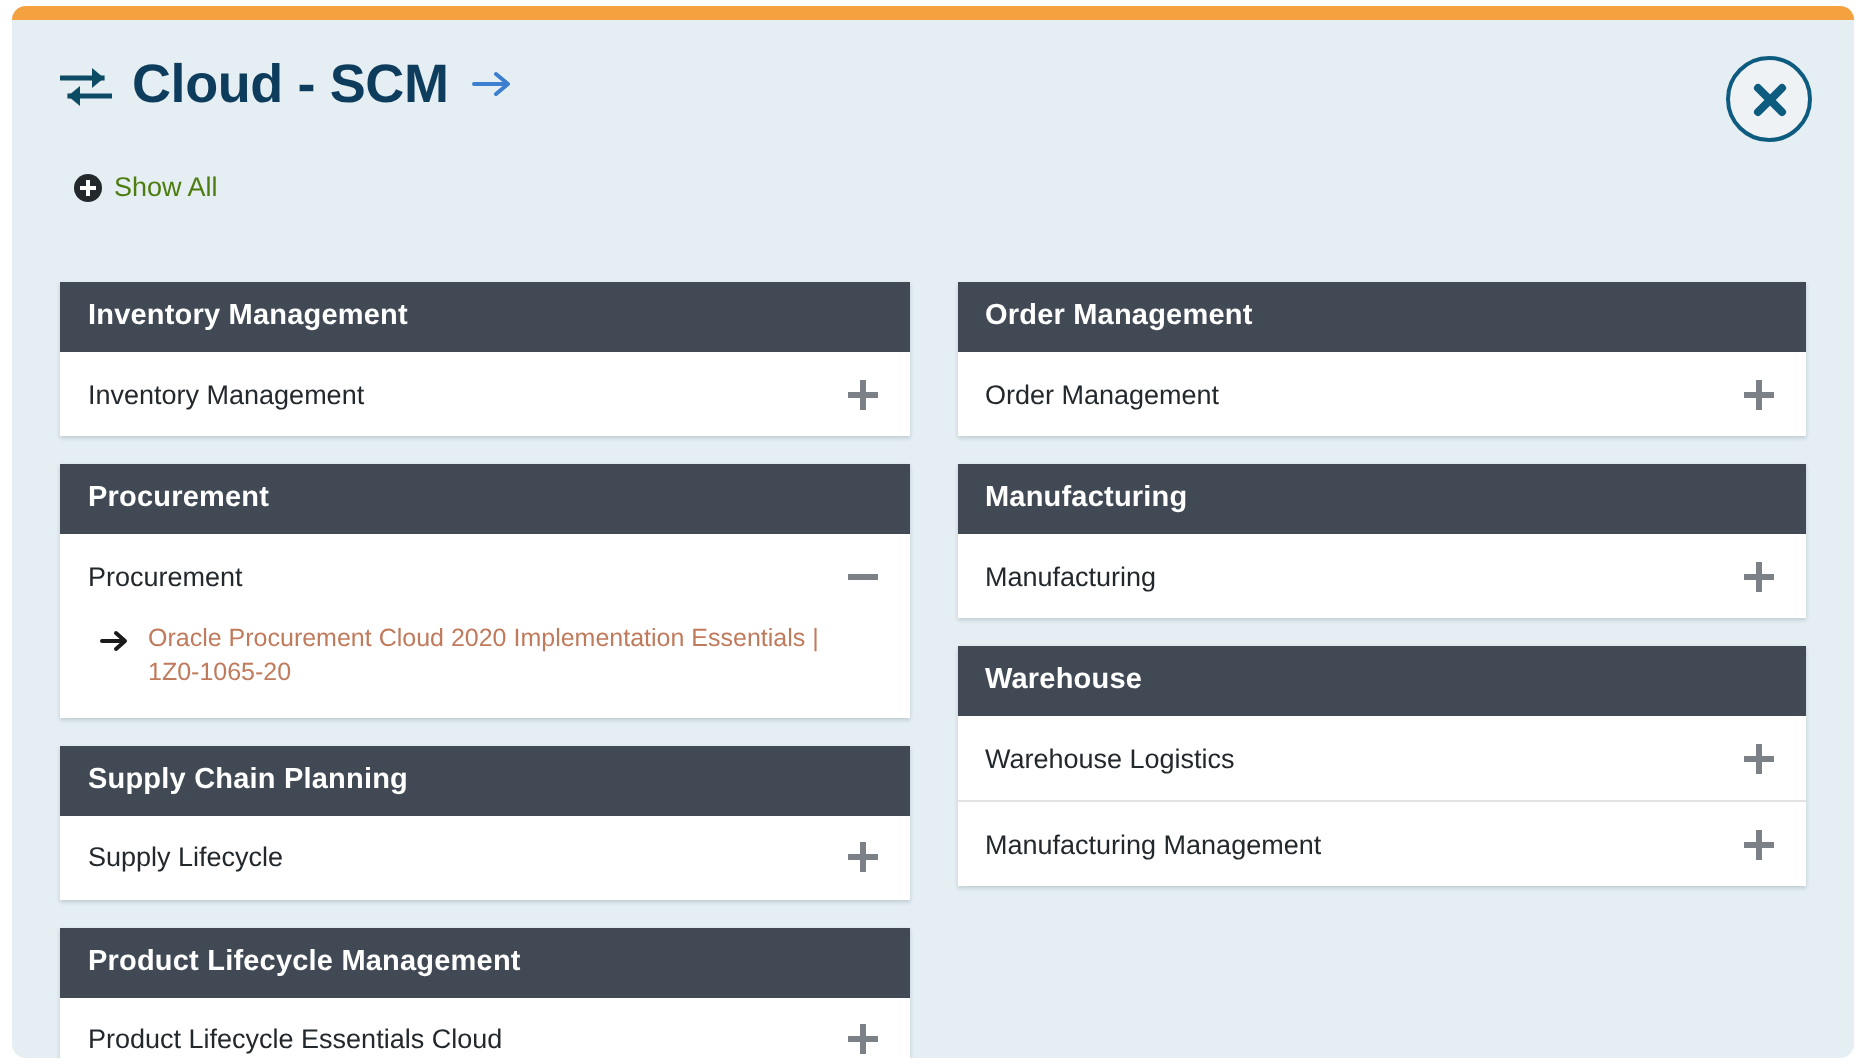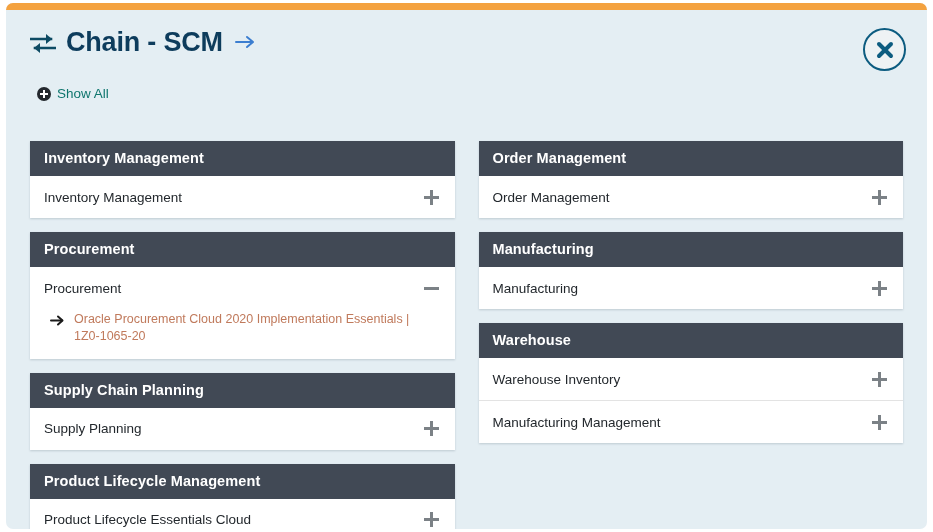--- a/index.html
+++ b/index.html
@@ -101,21 +101,21 @@
     height: 2px;
   }
   .plus-circle::after {
     left: 6px;
     top: 3px;
     width: 2px;
     height: 8px;
   }
   .show-all-label {
     font-size: 13.5px;
-    color: #0f766e;
+    color: #4d7c0f;
   }
   .close-btn {
     position: absolute;
     right: 21px;
     top: 18px;
     width: 43px;
     height: 43px;
     border-radius: 50%;
     border: 2px solid #0d5c80;
     background: #eef2f4;
@@ -237,21 +237,21 @@
 
     <div class="title-row">
       <span class="swap-icon">
         <svg viewBox="0 0 26 24" fill="none" stroke="currentColor" stroke-width="2.6" stroke-linecap="square">
           <line x1="1" y1="8" x2="21" y2="8"></line>
           <polyline points="16,3 22,8 16,13" fill="currentColor" stroke="none"></polyline>
           <line x1="5" y1="17" x2="25" y2="17"></line>
           <polyline points="10,12 4,17 10,22" fill="currentColor" stroke="none"></polyline>
         </svg>
       </span>
-      <span class="page-title">Chain - SCM</span>
+      <span class="page-title">Cloud - SCM</span>
       <span class="title-arrow">
         <svg viewBox="0 0 22 18" fill="none" stroke="currentColor" stroke-width="2" stroke-linecap="round" stroke-linejoin="round">
           <line x1="2" y1="9" x2="18" y2="9"></line>
           <polyline points="13,4 19,9 13,14"></polyline>
         </svg>
       </span>
     </div>
 
     <div class="show-all">
       <span class="plus-circle"></span>
@@ -295,21 +295,21 @@
                   </svg></span>
                 <span class="sub-link">Oracle Procurement Cloud 2020 Implementation Essentials | 1Z0-1065-20</span>
               </div>
             </div>
           </div>
         </div>
         <div class="panel">
           <div class="panel-header">Supply Chain Planning</div>
           <div class="panel-body">
             <div class="row">
-              <span class="row-label">Supply Planning</span>
+              <span class="row-label">Supply Lifecycle</span>
               <span class="toggle plus"></span>
             </div>
           </div>
         </div>
         <div class="panel">
           <div class="panel-header">Product Lifecycle Management</div>
           <div class="panel-body">
             <div class="row">
               <span class="row-label">Product Lifecycle Essentials Cloud</span>
               <span class="toggle plus"></span>
@@ -333,21 +333,21 @@
             <div class="row">
               <span class="row-label">Manufacturing</span>
               <span class="toggle plus"></span>
             </div>
           </div>
         </div>
         <div class="panel">
           <div class="panel-header">Warehouse</div>
           <div class="panel-body">
             <div class="row">
-              <span class="row-label">Warehouse Inventory</span>
+              <span class="row-label">Warehouse Logistics</span>
               <span class="toggle plus"></span>
             </div>
             <div class="row">
               <span class="row-label">Manufacturing Management</span>
               <span class="toggle plus"></span>
             </div>
           </div>
         </div>
       </div>
     </div>

